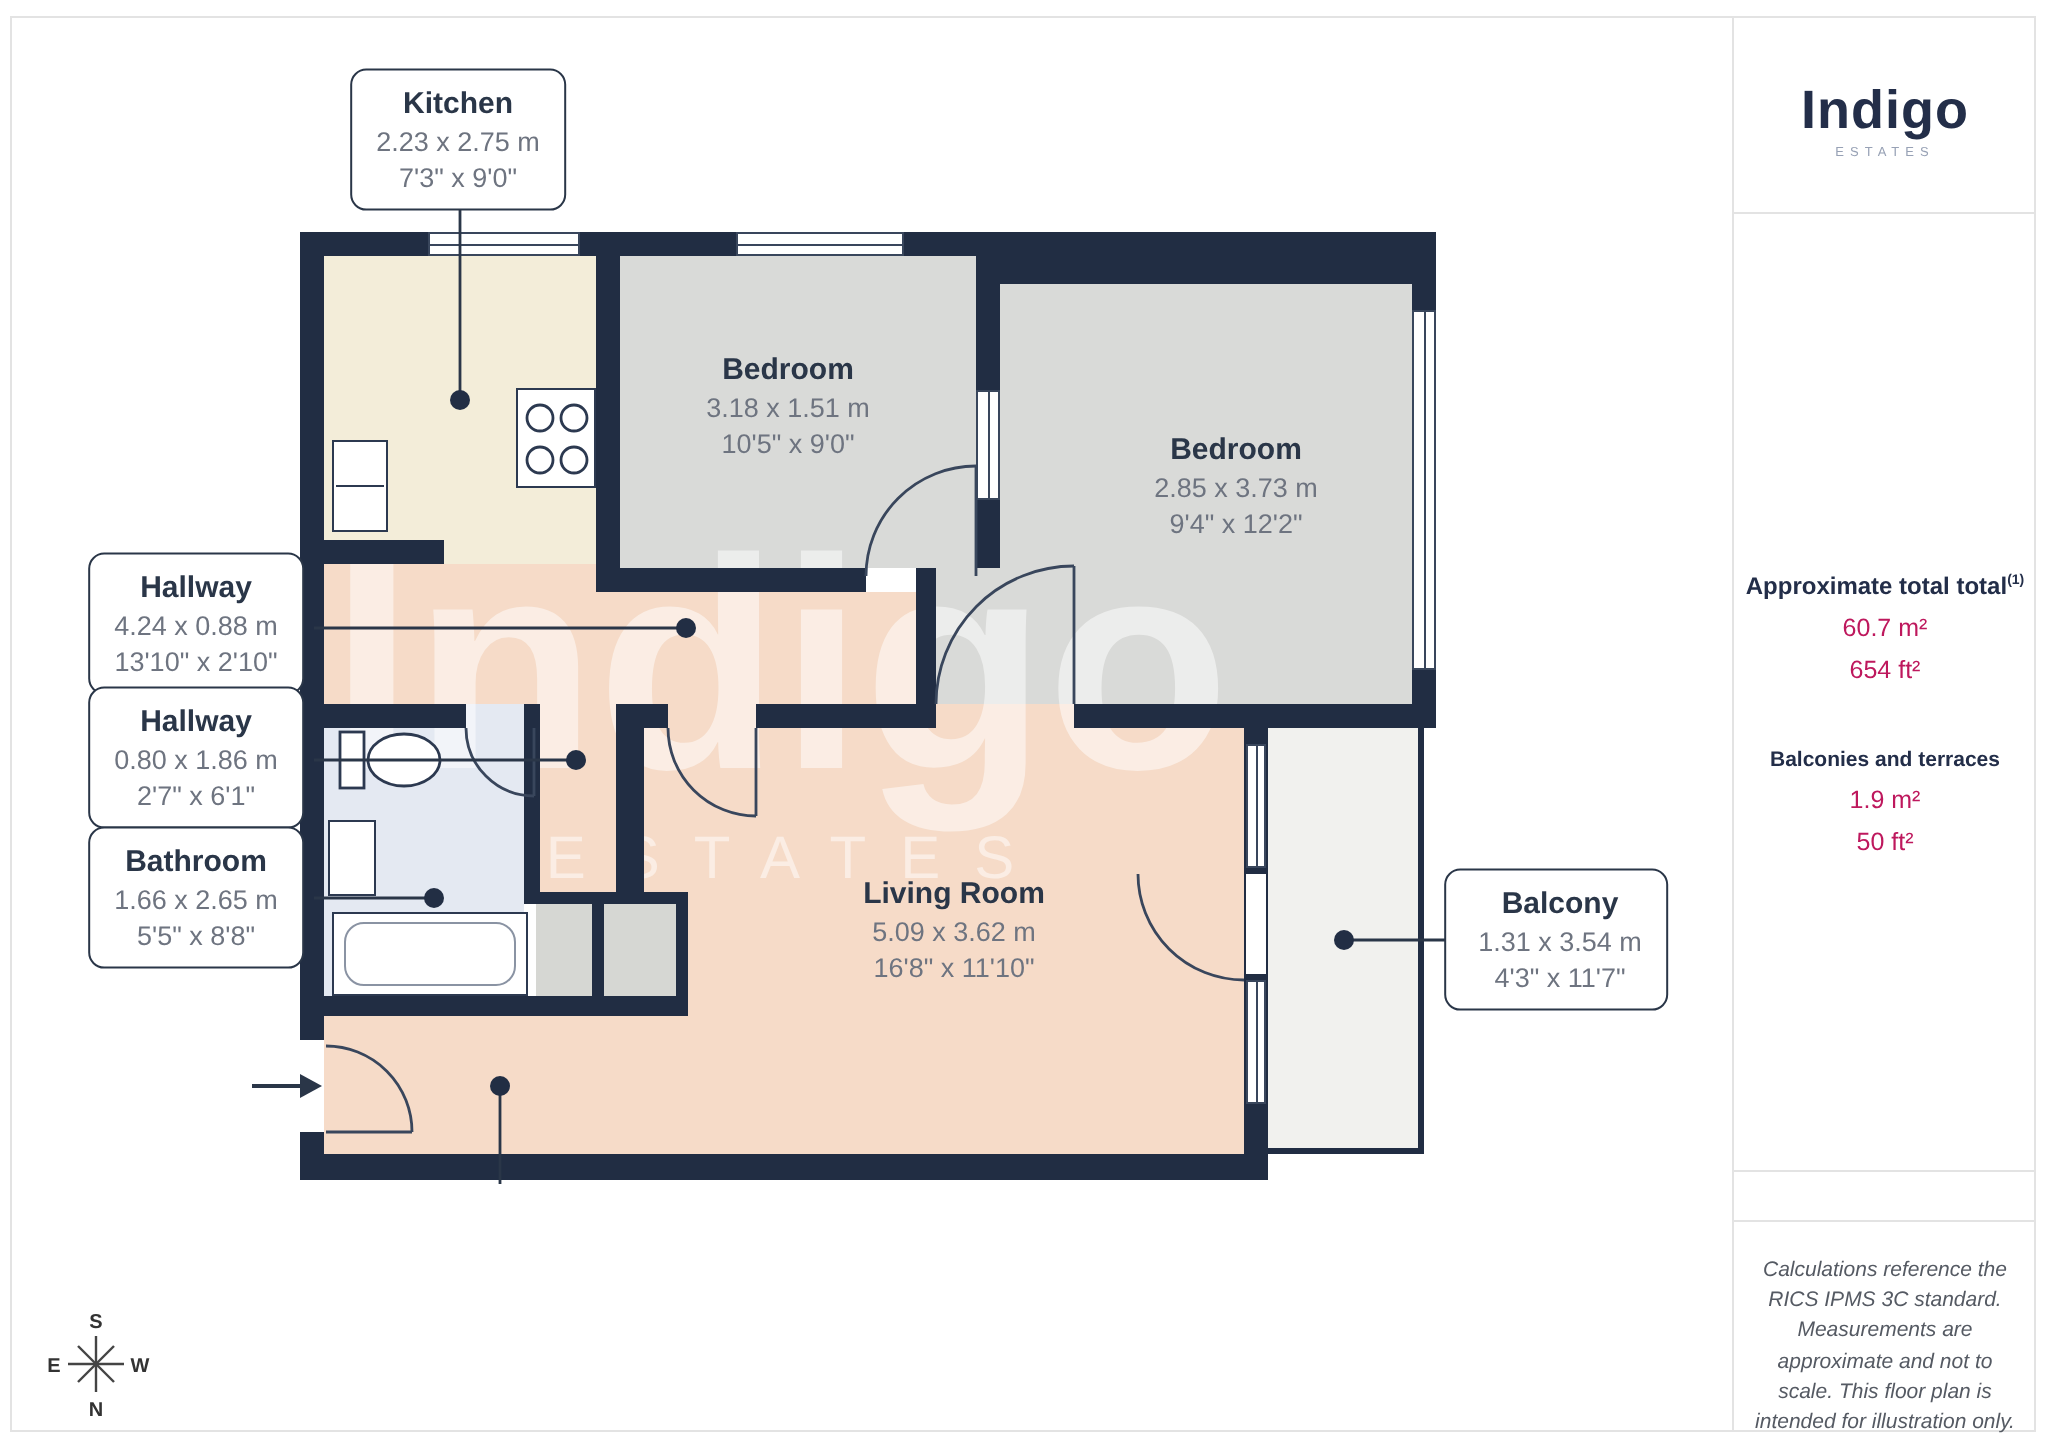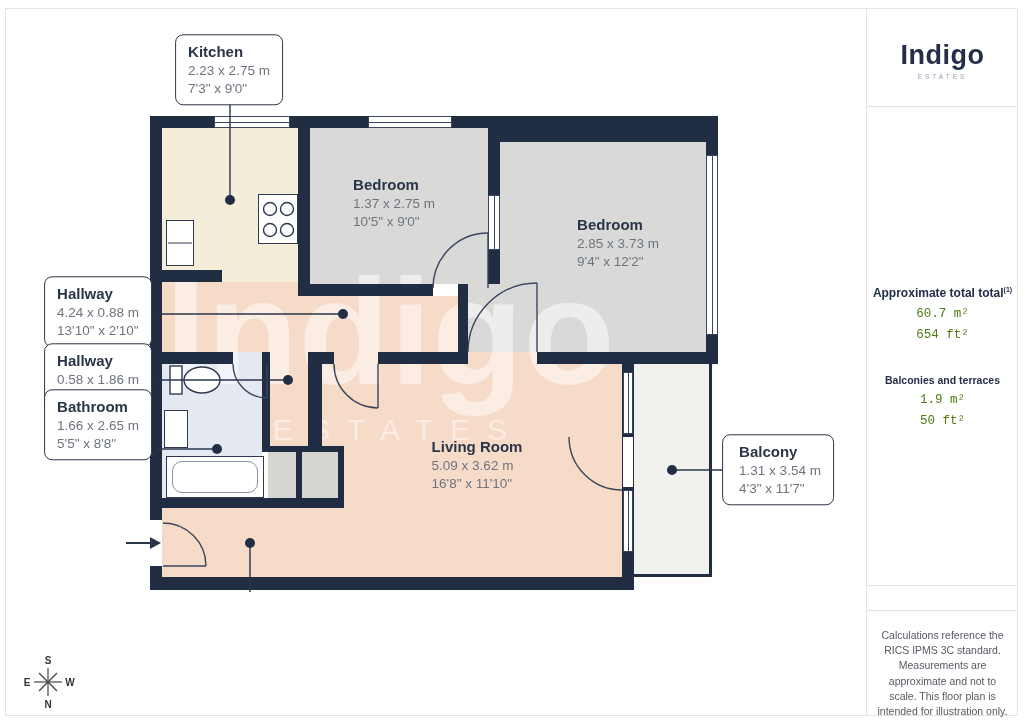--- a/index.html
+++ b/index.html
@@ -12,39 +12,39 @@
   .wall{position:absolute;z-index:3;background:#212d43;}
   .fix{position:absolute;z-index:4;background:#fff;border:1.5px solid #2c3950;box-sizing:border-box;}
   .win-h{position:absolute;z-index:4;background:#fff;border:1px solid #39465c;box-sizing:border-box;
          background-image:linear-gradient(#39465c,#39465c);background-size:100% 1px;
          background-position:center;background-repeat:no-repeat;}
   .win-v{position:absolute;z-index:4;background:#fff;border:1px solid #39465c;box-sizing:border-box;
          background-image:linear-gradient(#39465c,#39465c);background-size:1px 100%;
          background-position:center;background-repeat:no-repeat;}
   .gap{position:absolute;z-index:4;background:#fff;}
   #overlay{position:absolute;left:0;top:0;z-index:5;pointer-events:none;}
-  .room-label{position:absolute;z-index:6;transform:translate(-50%,-50%);text-align:left;
+  .room-label{position:absolute;z-index:6;transform:translate(-50%,-50%);text-align:center;
               line-height:1.32;white-space:nowrap;}
   .label-box{background:#fff;border:1.5px solid #2a3648;border-radius:8px;padding:7px 12px;}
   .room-name{font-size:15px;font-weight:700;color:#2a3648;}
   .room-dim{font-size:13.5px;color:#6e7480;}
   
   #watermark .wm-main{font-size:150px;font-weight:700;color:rgba(255,255,255,0.5);line-height:1;}
   #watermark .wm-sub{font-size:30px;font-weight:400;letter-spacing:17px;color:rgba(255,255,255,0.5);
                      margin-top:6px;padding-left:17px;}
   
   .frame{position:absolute;left:5px;top:8px;width:1013px;height:708px;border:1px solid #e3e3e3;
          box-sizing:border-box;z-index:0;}
   .vline{position:absolute;left:866px;top:8px;width:1px;height:708px;background:#e3e3e3;z-index:7;}
   .hline{position:absolute;left:866px;width:152px;height:1px;background:#e3e3e3;z-index:7;}
   .sb{position:absolute;z-index:8;left:867px;width:151px;text-align:center;color:#232e49;}
   .sb-logo{font-size:27px;font-weight:700;letter-spacing:0.5px;}
   .sb-logo-sub{font-size:6.5px;letter-spacing:3px;color:#97a1b5;margin-top:2px;}
   .sb-title{font-size:12px;font-weight:700;}
-  .sb-val{font-size:12.5px;color:#4d7c0f;margin-top:7px;font-family:Liberation Mono, monospace;}
+  .sb-val{font-size:12.5px;color:#be185d;margin-top:7px;}
   .sb-sub{font-size:10.5px;font-weight:700;margin-top:32px;}
   .sb-note{font-size:9.5px;color:#555a63;}
   .sb-disc{font-size:10.5px;color:#555a63;line-height:1.45;padding:0 10px;}
   sup{font-size:7px;}
 </style>
 </head>
 <body>
 
 <div id="stage">
   <div class="frame"></div>
@@ -175,39 +175,39 @@
     </g>
   </svg>
 
   <div class="room-label label-box" style="left:229px;top:70px;">
     <div class="room-name">Kitchen</div>
     <div class="room-dim">2.23 x 2.75 m</div>
     <div class="room-dim">7'3" x 9'0"</div>
   </div>
   <div class="room-label" style="left:394px;top:203px;">
     <div class="room-name">Bedroom</div>
-    <div class="room-dim">1.37 x 2.75 m</div>
+    <div class="room-dim">3.18 x 1.51 m</div>
     <div class="room-dim">10'5" x 9'0"</div>
   </div>
   <div class="room-label" style="left:618px;top:243px;">
     <div class="room-name">Bedroom</div>
     <div class="room-dim">2.85 x 3.73 m</div>
     <div class="room-dim">9'4" x 12'2"</div>
   </div>
   <div class="room-label label-box" style="left:98px;top:312px;">
     <div class="room-name">Hallway</div>
     <div class="room-dim">4.24 x 0.88 m</div>
     <div class="room-dim">13'10" x 2'10"</div>
   </div>
   <div class="room-label label-box" style="left:98px;top:379px;">
     <div class="room-name">Hallway</div>
-    <div class="room-dim">0.58 x 1.86 m</div>
+    <div class="room-dim">0.80 x 1.86 m</div>
     <div class="room-dim">2'7" x 6'1"</div>
   </div>
-  <div class="room-label label-box" style="left:98px;top:425px;">
+  <div class="room-label label-box" style="left:98px;top:449px;">
     <div class="room-name">Bathroom</div>
     <div class="room-dim">1.66 x 2.65 m</div>
     <div class="room-dim">5'5" x 8'8"</div>
   </div>
   <div class="room-label" style="left:477px;top:465px;">
     <div class="room-name">Living Room</div>
     <div class="room-dim">5.09 x 3.62 m</div>
     <div class="room-dim">16'8" x 11'10"</div>
   </div>
   <div class="room-label label-box" style="left:778px;top:470px;padding-left:16px;">
@@ -229,17 +229,17 @@
   <div class="sb" style="top:286px;">
     <div class="sb-title"><span>Approximate total total</span><sup>(1)</sup></div>
     <div class="sb-val">60.7 m²</div>
     <div class="sb-val">654 ft²</div>
     <div class="sb-sub">Balconies and terraces</div>
     <div class="sb-val">1.9 m²</div>
     <div class="sb-val">50 ft²</div>
   </div>
 
 
-  <div class="sb" style="top:628px;">
+  <div class="sb" style="top:628px;font-style:italic;">
     <div class="sb-disc">Calculations reference the RICS IPMS 3C standard. Measurements are approximate and not to scale. This floor plan is intended for illustration only.</div>
 
   </div>
 </div>
 
 </body></html>

